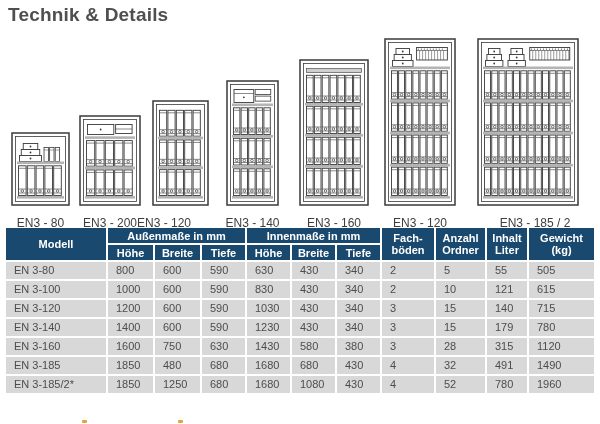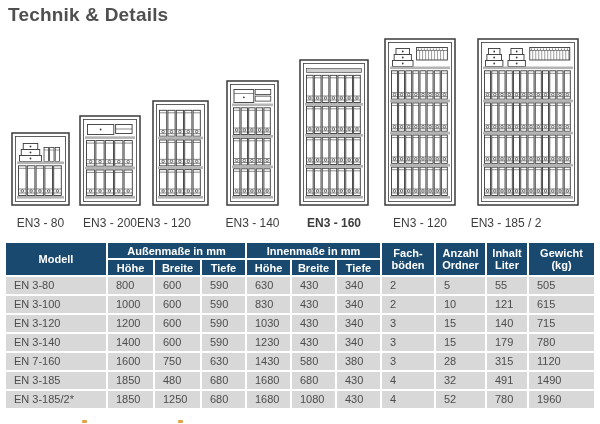--- a/index.html
+++ b/index.html
@@ -3,21 +3,21 @@
 <meta charset="utf-8">
 <style>
   html,body{margin:0;padding:0;background:#fff;}
   .page{position:relative;width:600px;height:424px;background:#ffffff;overflow:hidden;
         font-family:"Liberation Sans",sans-serif;}
   .title{position:absolute;left:8px;top:4px;font-size:19px;font-weight:600;color:#4f4f4f;
          letter-spacing:0.2px;}
   svg.safes{position:absolute;left:0;top:0;}
   .safe-label{position:absolute;top:216px;transform:translateX(-50%);font-size:12px;
               color:#3d3d3d;white-space:nowrap;}
-  table.spec{position:absolute;left:4px;top:241px;width:592px;border-collapse:separate;
+  table.spec{position:absolute;left:4px;top:226px;width:592px;border-collapse:separate;
              border-spacing:2px;table-layout:fixed;}
   table.spec th{background:#19496E;color:#ffffff;font-size:11px;font-weight:bold;
                 text-align:center;padding:0;line-height:12px;height:15px;overflow:hidden;}
   table.spec td{background:#D8D8D8;color:#4d4d4d;font-size:11px;text-align:left;
                 padding:0 0 0 8px;height:17px;line-height:17px;white-space:nowrap;overflow:hidden;}
   table.spec td.mod{}
   .speck{position:absolute;width:5px;height:3px;border-radius:1px;}
 </style>
 </head>
 <body>
@@ -934,23 +934,23 @@
         <circle cx="567.275" cy="191" r="1.3" fill="none" stroke="#3A3A3A" stroke-width="0.7"></circle>
         <rect x="483" y="196" width="90" height="2.6" fill="#B4B4B4"></rect>
       </g>
     </svg>
 
   <div id="safe-labels">
       <div class="safe-label" style="left: 40.5px;">EN3 - 80</div>
       <div class="safe-label" style="left: 110px;">EN3 - 200</div>
       <div class="safe-label" style="left: 164px;">EN3 - 120</div>
       <div class="safe-label" style="left: 252.5px;">EN3 - 140</div>
-      <div class="safe-label" style="left: 334px; font-weight: bold;">EN3 - 160</div>
+      <div class="safe-label" style="left: 334px;">EN3 - 160</div>
       <div class="safe-label" style="left: 420px;">EN3 - 120</div>
-      <div class="safe-label" style="left: 506px;">EN3 - 185 / 2</div>
+      <div class="safe-label" style="left: 535px;">EN3 - 185 / 2</div>
     </div>
 
   <table class="spec">
     <colgroup>
       <col style="width:100px">
         <col style="width:45px">
         <col style="width:45px">
       <col style="width:43px">
         <col style="width:43px">
         <col style="width:43px">
@@ -1026,21 +1026,21 @@
           <td>590</td>
           <td>1230</td>
           <td>430</td>
           <td>340</td>
           <td>3</td>
           <td>15</td>
           <td>179</td>
           <td>780</td>
         </tr>
         <tr>
-          <td class="mod">EN 7-160</td>
+          <td class="mod">EN 3-160</td>
           <td>1600</td>
           <td>750</td>
           <td>630</td>
           <td>1430</td>
           <td>580</td>
           <td>380</td>
           <td>3</td>
           <td>28</td>
           <td>315</td>
           <td>1120</td>

